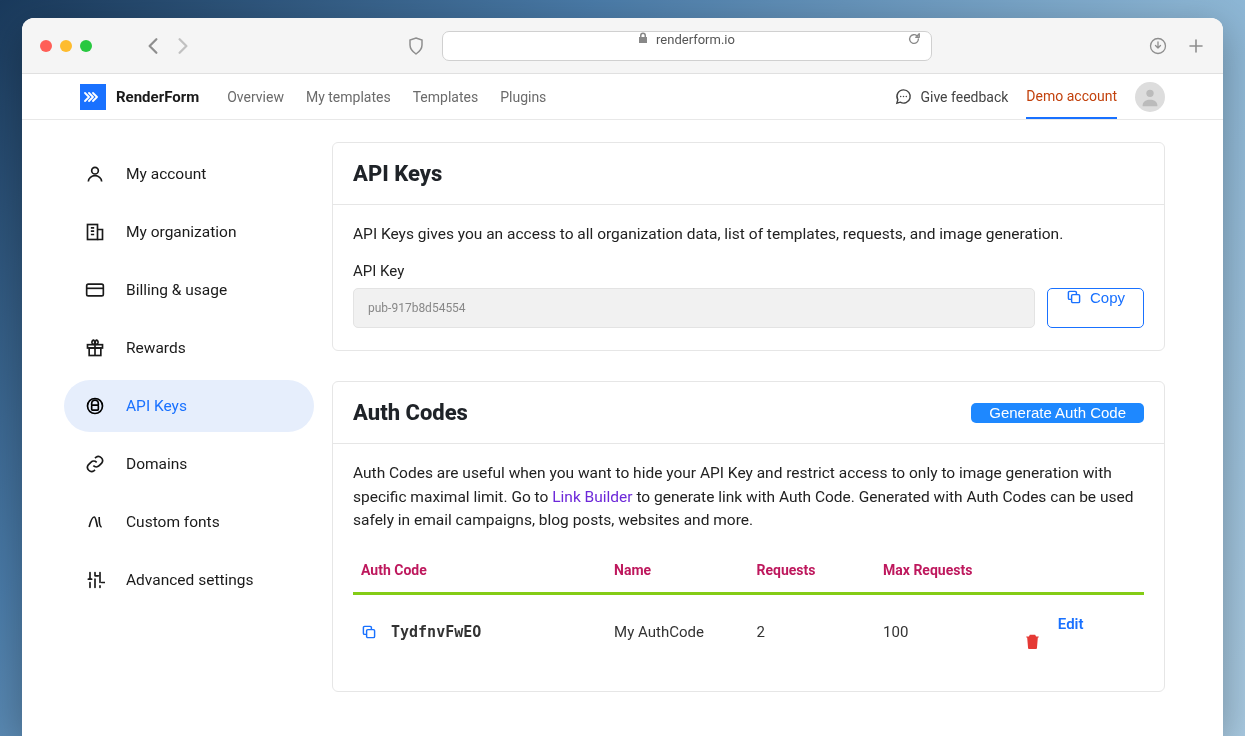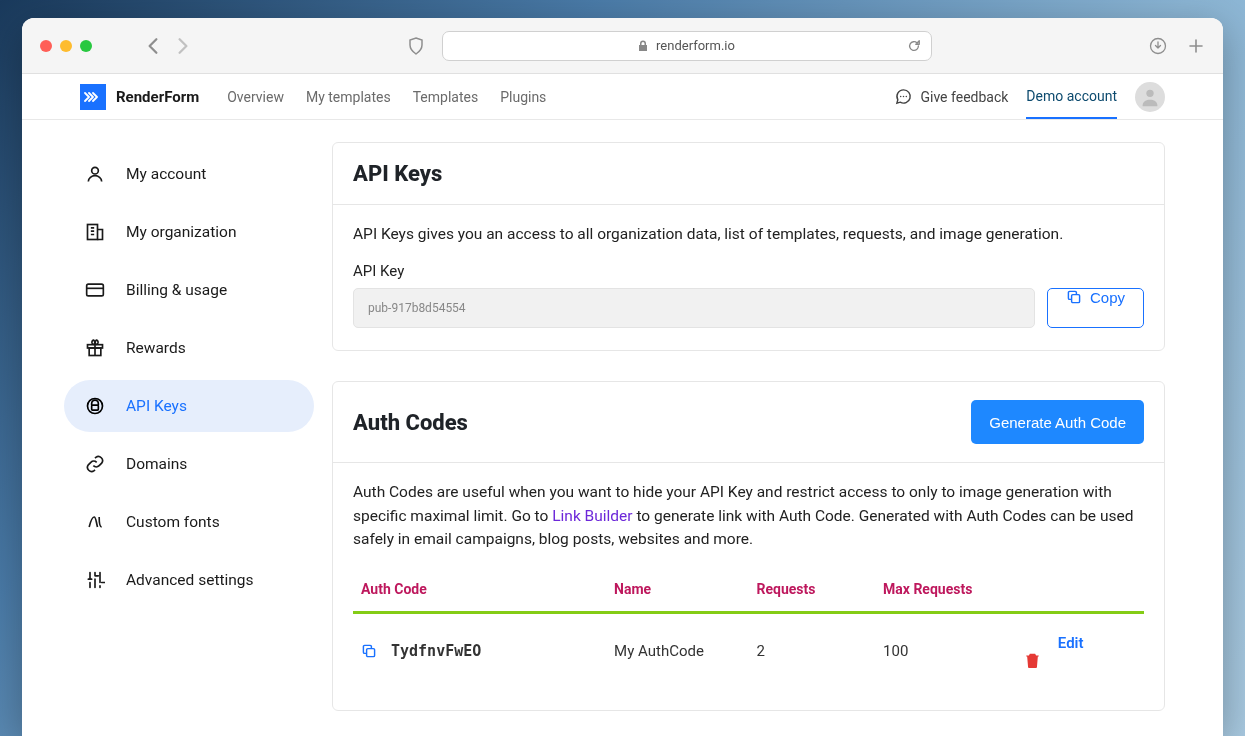--- a/index.html
+++ b/index.html
@@ -41,21 +41,20 @@
     .nav-arrows { display: flex; gap: 16px; margin-left: 40px; color: #8e8e8e; }
     .nav-arrow { cursor: pointer; }
     .shield { color: #8e8e8e; margin-left: auto; margin-right: 4px; }
     .url-bar {
       flex: 0 0 490px;
       height: 30px;
       background: #fff;
       border: 1px solid #d0d0d0;
       border-radius: 7px;
       display: flex;
-      align-items: center;
       justify-content: center;
       gap: 8px;
       color: #555;
       font-size: 13px;
       position: relative;
     }
     .url-reload { position: absolute; right: 10px; color: #888; }
     .chrome-right { margin-left: auto; display: flex; gap: 20px; color: #8e8e8e; }
     .chrome-right svg { cursor: pointer; }
 
@@ -71,21 +70,21 @@
       background: #1971ff;
       display: flex; align-items: center; justify-content: center;
       margin-right: 10px;
     }
     .brand { font-weight: 700; font-size: 15px; color: #1a1a1a; margin-right: 28px; }
     .top-nav { display: flex; gap: 22px; }
     .top-nav-item { color: #6b6b6b; font-size: 14px; cursor: pointer; }
     .header-right { margin-left: auto; display: flex; align-items: center; gap: 18px; }
     .feedback { display: flex; align-items: center; gap: 8px; color: #444; font-size: 14px; cursor: pointer; }
     .demo-account {
-      color: #0c4a6e; font-size: 14px; cursor: pointer;
+      color: #c2410c; font-size: 14px; cursor: pointer;
       padding-bottom: 13px; padding-top: 13px;
       border-bottom: 2px solid #1971ff;
     }
     .avatar { width: 30px; height: 30px; border-radius: 50%; background: #ddd; display: flex; align-items: center; justify-content: center; color: #fff; }
 
     .app-body { display: flex; flex: 1; overflow: hidden; }
     .sidebar { width: 310px; padding: 28px 18px 28px 42px; }
     .side-item {
       display: flex; align-items: center; gap: 20px;
       padding: 16px 20px;
@@ -142,21 +141,21 @@
       border: 1px solid #1971ff;
       color: #1971ff;
       background: #fff;
       border-radius: 5px;
       font-size: 15px;
       font-weight: 500;
       display: flex; gap: 8px;
       cursor: pointer;
     }
     .gen-btn {
-      height: 44px;
+      height: 20px;
       padding: 0 18px;
       background: #1e88ff;
       color: #fff;
       border: none;
       border-radius: 5px;
       font-size: 15px;
       font-weight: 500;
       cursor: pointer;
     }
     .table { width: 100%; border-collapse: collapse; }

